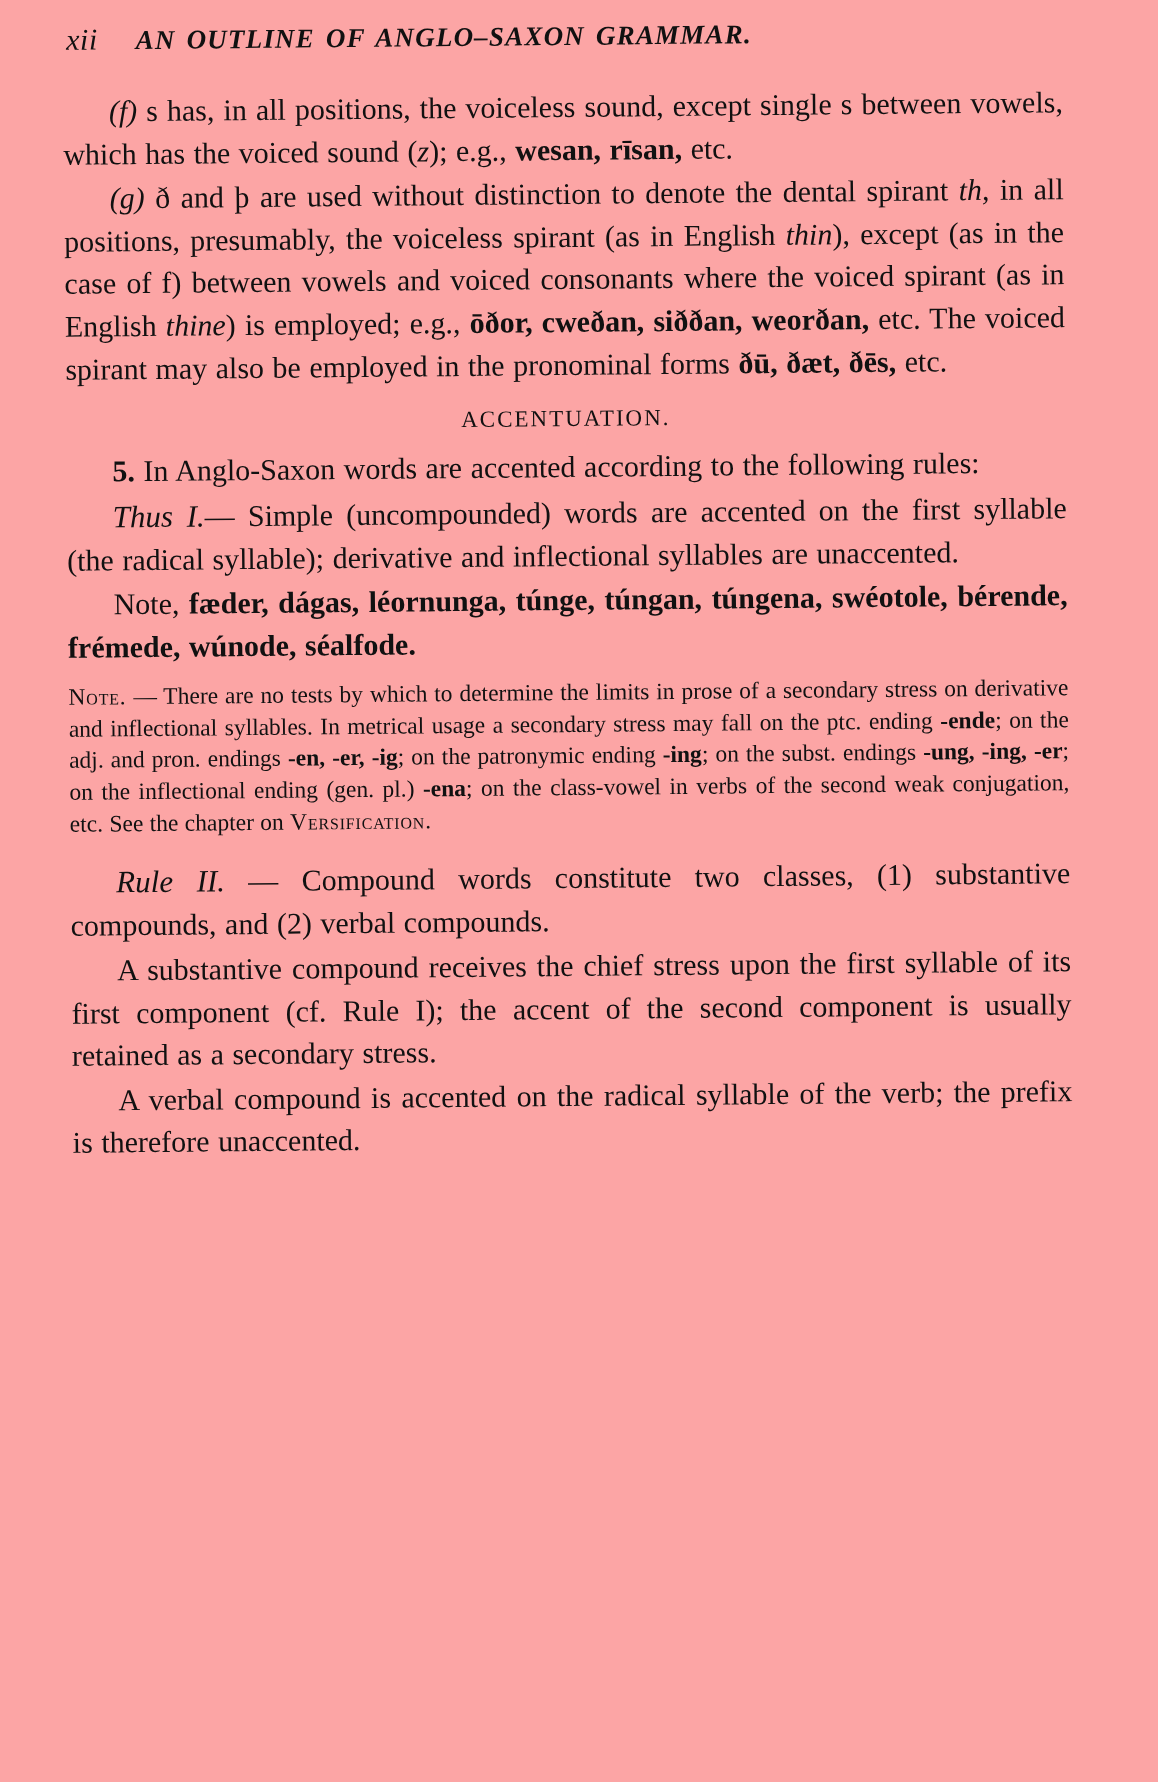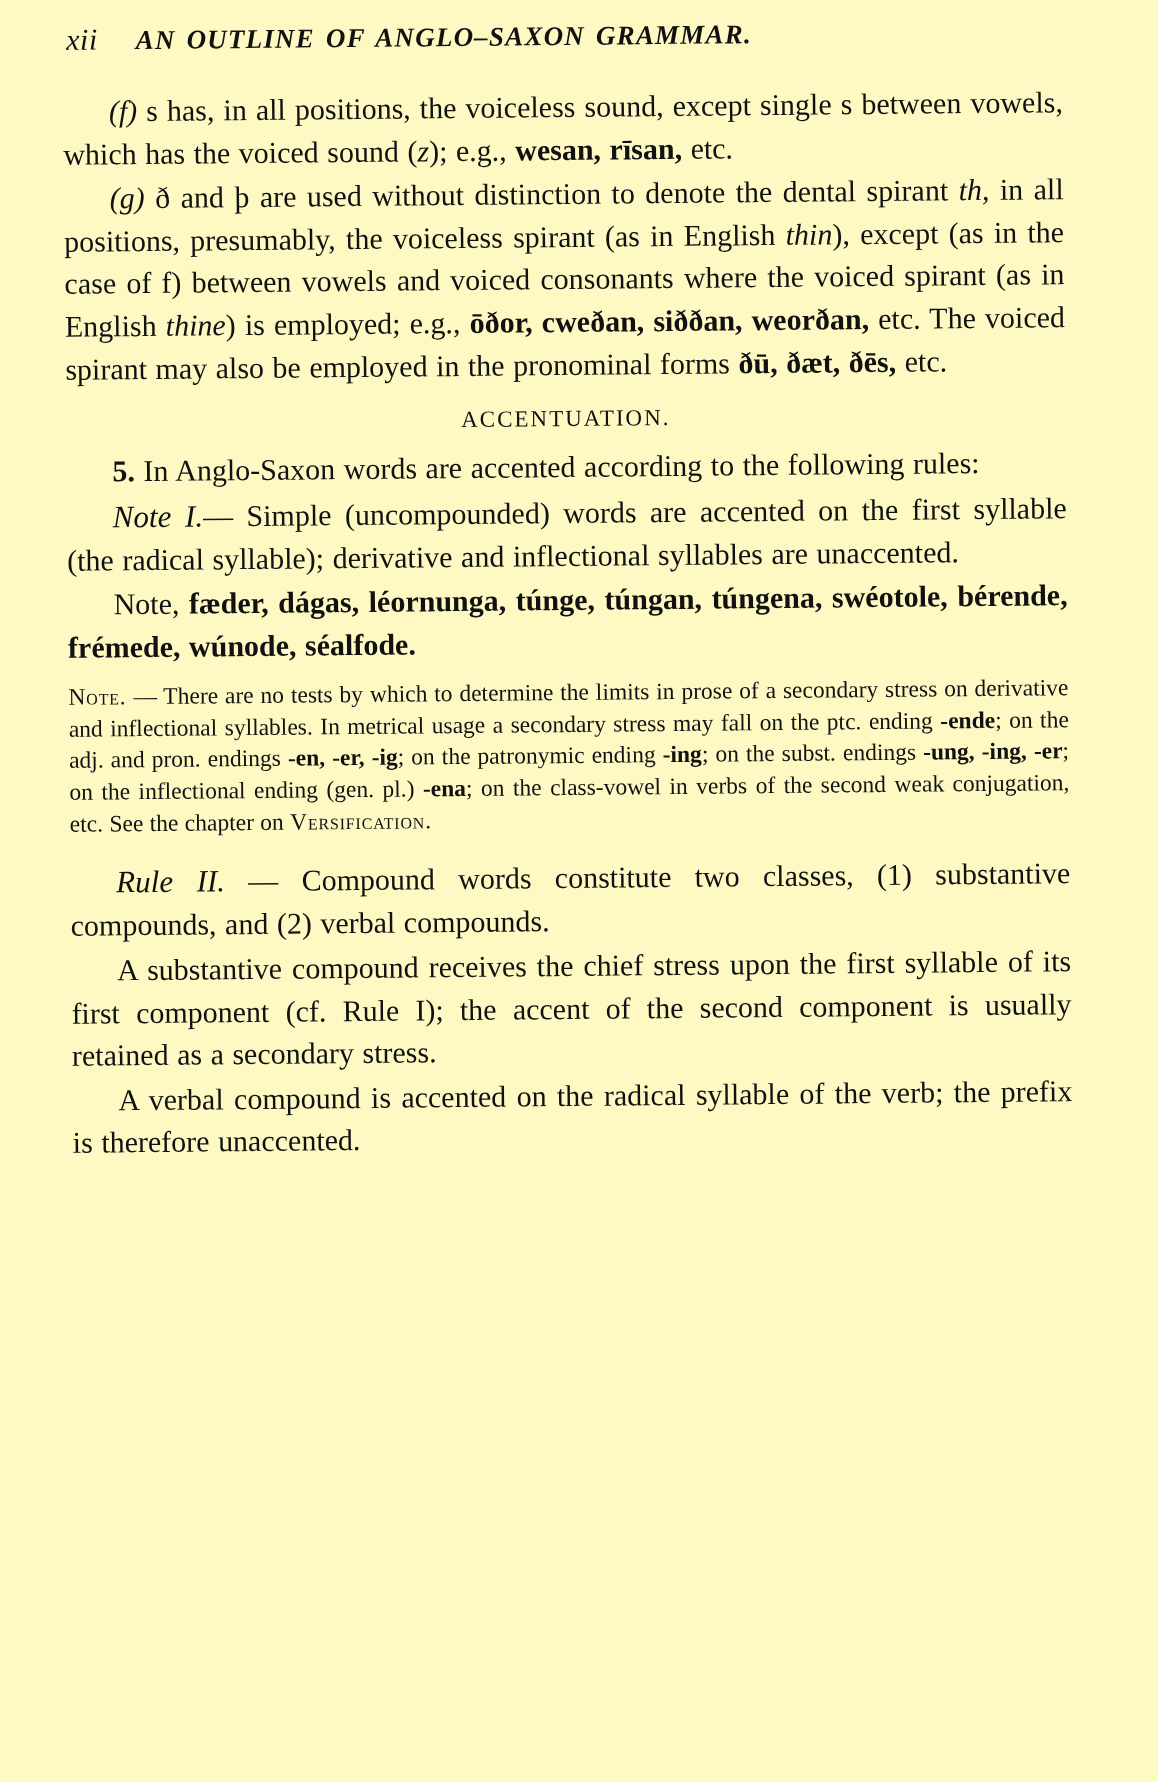--- a/index.html
+++ b/index.html
@@ -14,21 +14,21 @@
     color: #111111;
     overflow: hidden;
   }
   .page {
     position: relative;
     width: 1158px;
     height: 1782px;
     box-sizing: border-box;
     padding: 18px 96px 0 62px;
     
-    background: #fef9c3;
+    background: #fca5a5;
   }
   .page-inner {
     transform: rotate(-0.55deg);
     transform-origin: 50% 0%;
   }
 
   
   .running-head {
     display: flex;
     align-items: baseline;
@@ -108,21 +108,21 @@
       <span class="i">(g)</span><span> ð and þ are used without distinction to denote the dental spirant </span><span class="i">th,</span><span> in all positions, presumably, the voiceless spirant (as in English </span><span class="i">thin</span><span>), except (as in the case of f) between vowels and voiced consonants where the voiced spirant (as in English </span><span class="i">thine</span><span>) is employed; e.g., </span><span class="b">ōðor, cweðan, siððan, weorðan,</span><span> etc.  The voiced spirant may also be employed in the pronominal forms </span><span class="b">ðū, ðæt, ðēs,</span><span> etc.</span>
     </p>
 
     <div class="section-head">ACCENTUATION.</div>
 
     <p class="para indent">
       <span class="b">5.</span><span> In Anglo-Saxon words are accented according to the following rules:</span>
     </p>
 
     <p class="para indent">
-      <span class="rule-lead">Note I.</span><span>— Simple (uncompounded) words are accented on the first syllable (the radical syllable); derivative and inflectional syllables are unaccented.</span>
+      <span class="rule-lead">Thus I.</span><span>— Simple (uncompounded) words are accented on the first syllable (the radical syllable); derivative and inflectional syllables are unaccented.</span>
     </p>
 
     <p class="para indent">
       <span>Note, </span><span class="b">fæder, dágas, léornunga, túnge, túngan, túngena, swéotole, bérende, frémede, wúnode, séalfode.</span>
     </p>
 
     <p class="note">
       <span class="sc">Note.</span><span> — There are no tests by which to determine the limits in prose of a secondary stress on derivative and inflectional syllables. In metrical usage a secondary stress may fall on the ptc. ending </span><span class="b">-ende</span><span>; on the adj. and pron. endings </span><span class="b">-en, -er, -ig</span><span>; on the patronymic ending </span><span class="b">-ing</span><span>; on the subst. endings </span><span class="b">-ung, -ing, -er</span><span>; on the inflectional ending (gen. pl.) </span><span class="b">-ena</span><span>; on the class-vowel in verbs of the second weak conjugation, etc.   See the chapter on </span><span class="sc">Versification</span><span>.</span>
     </p>
 

